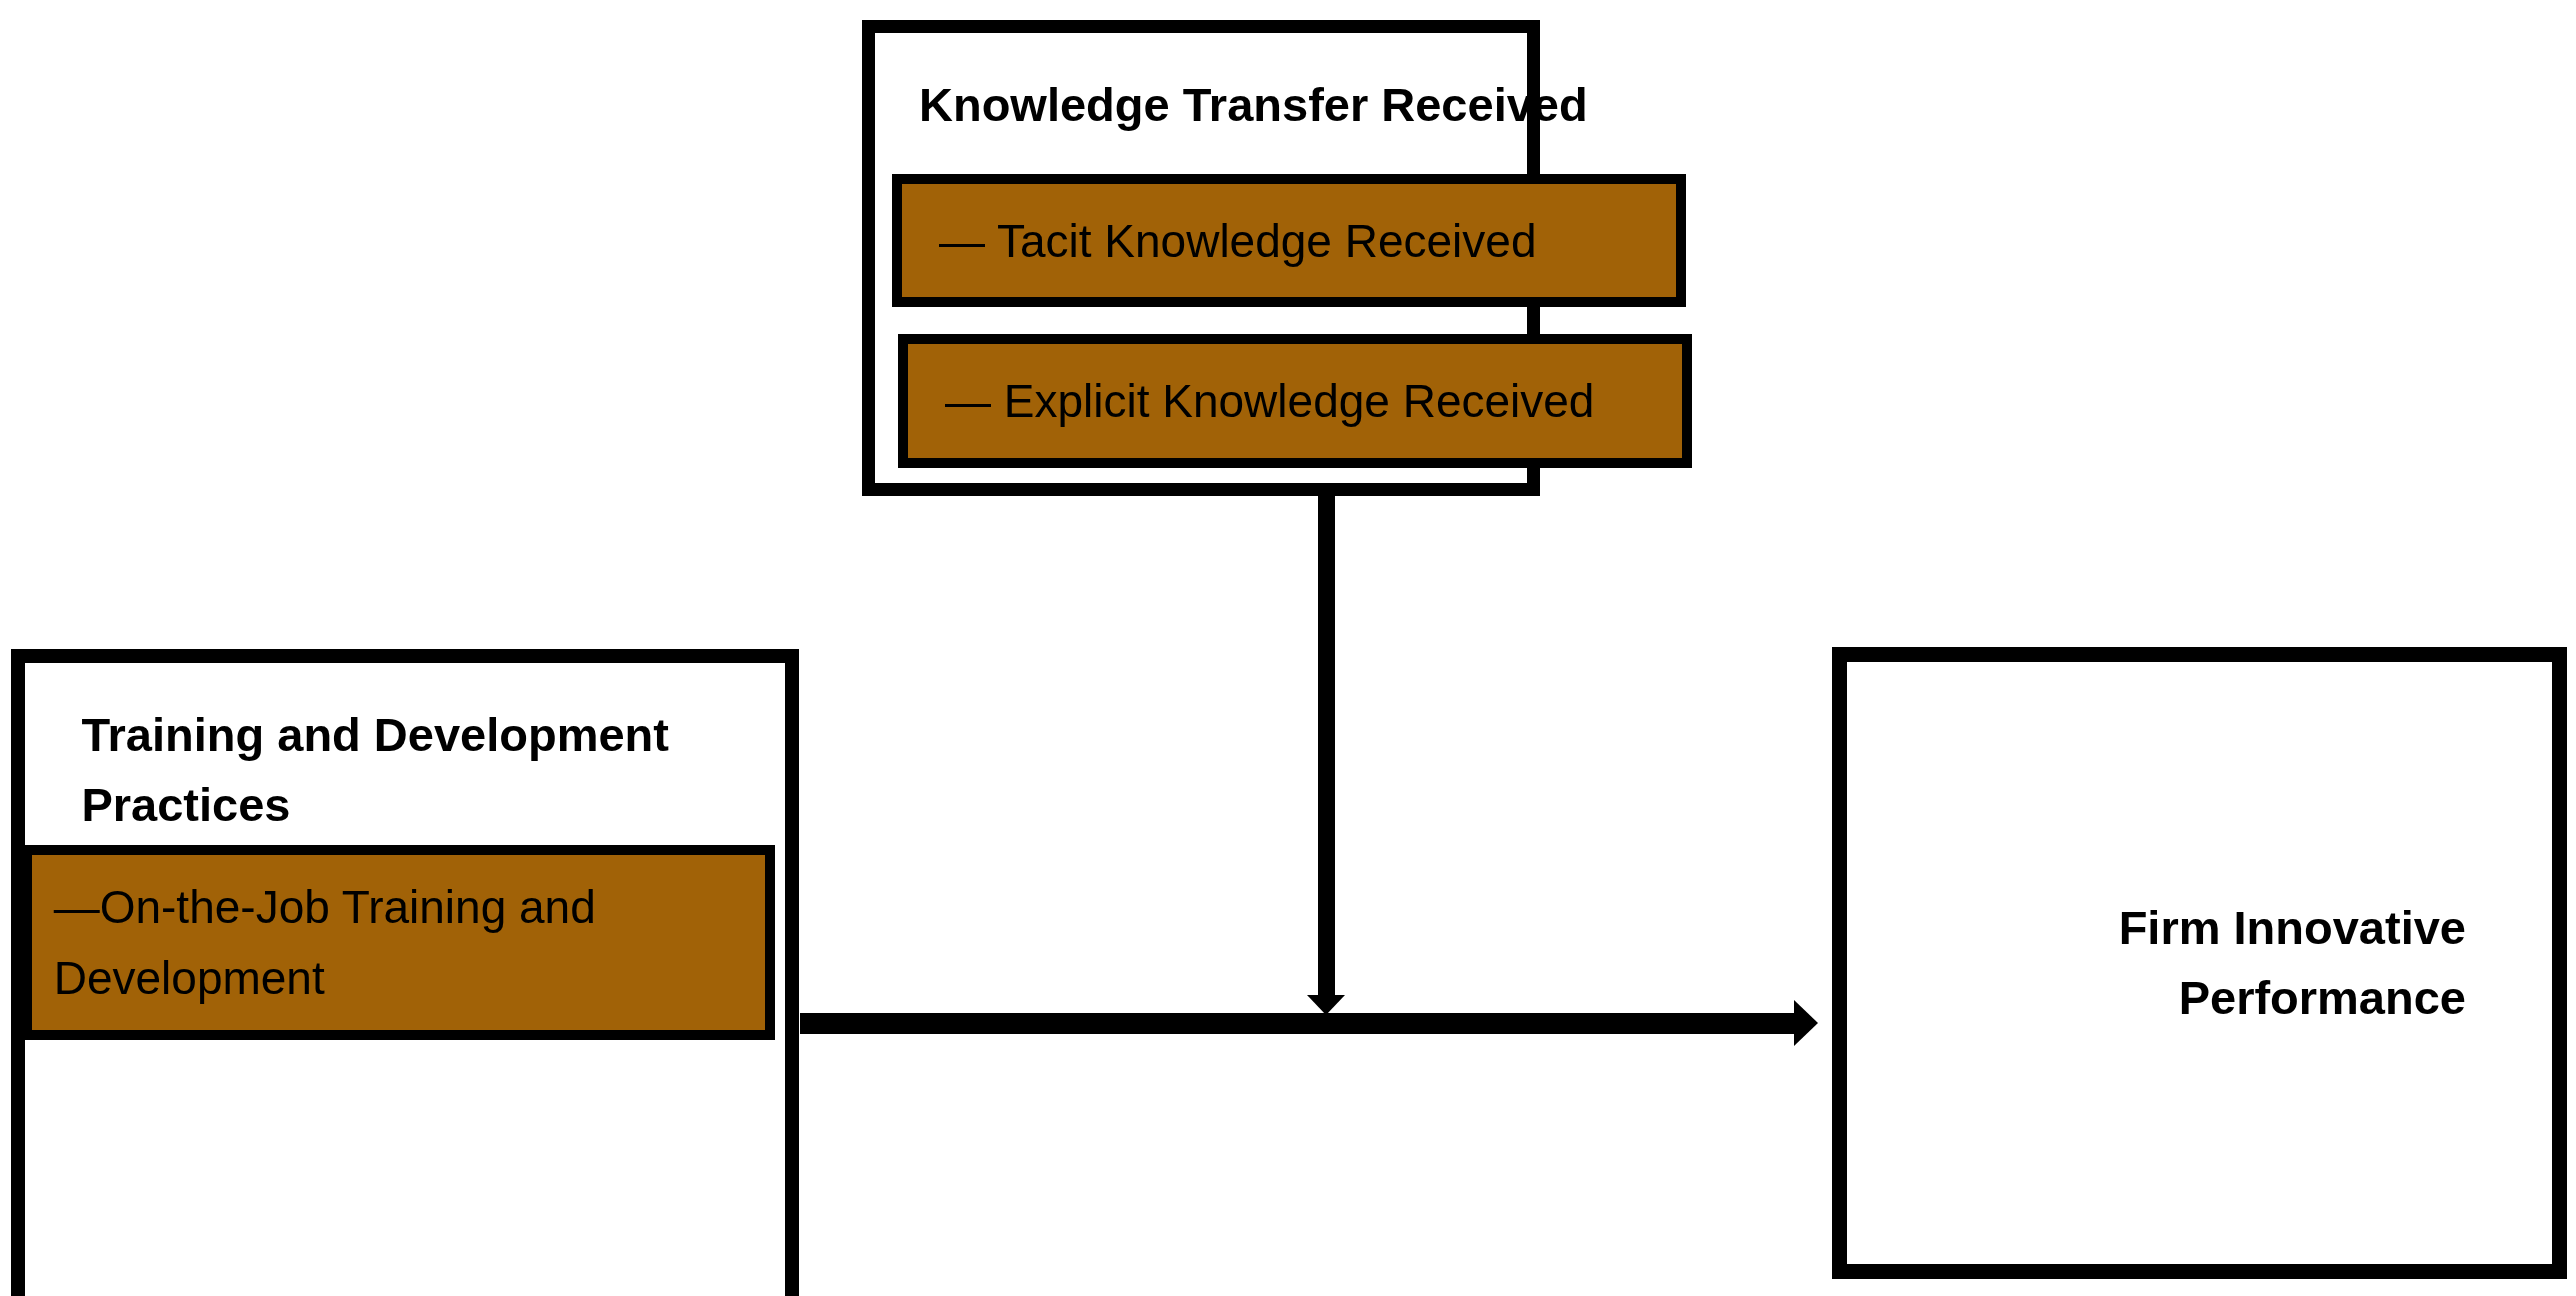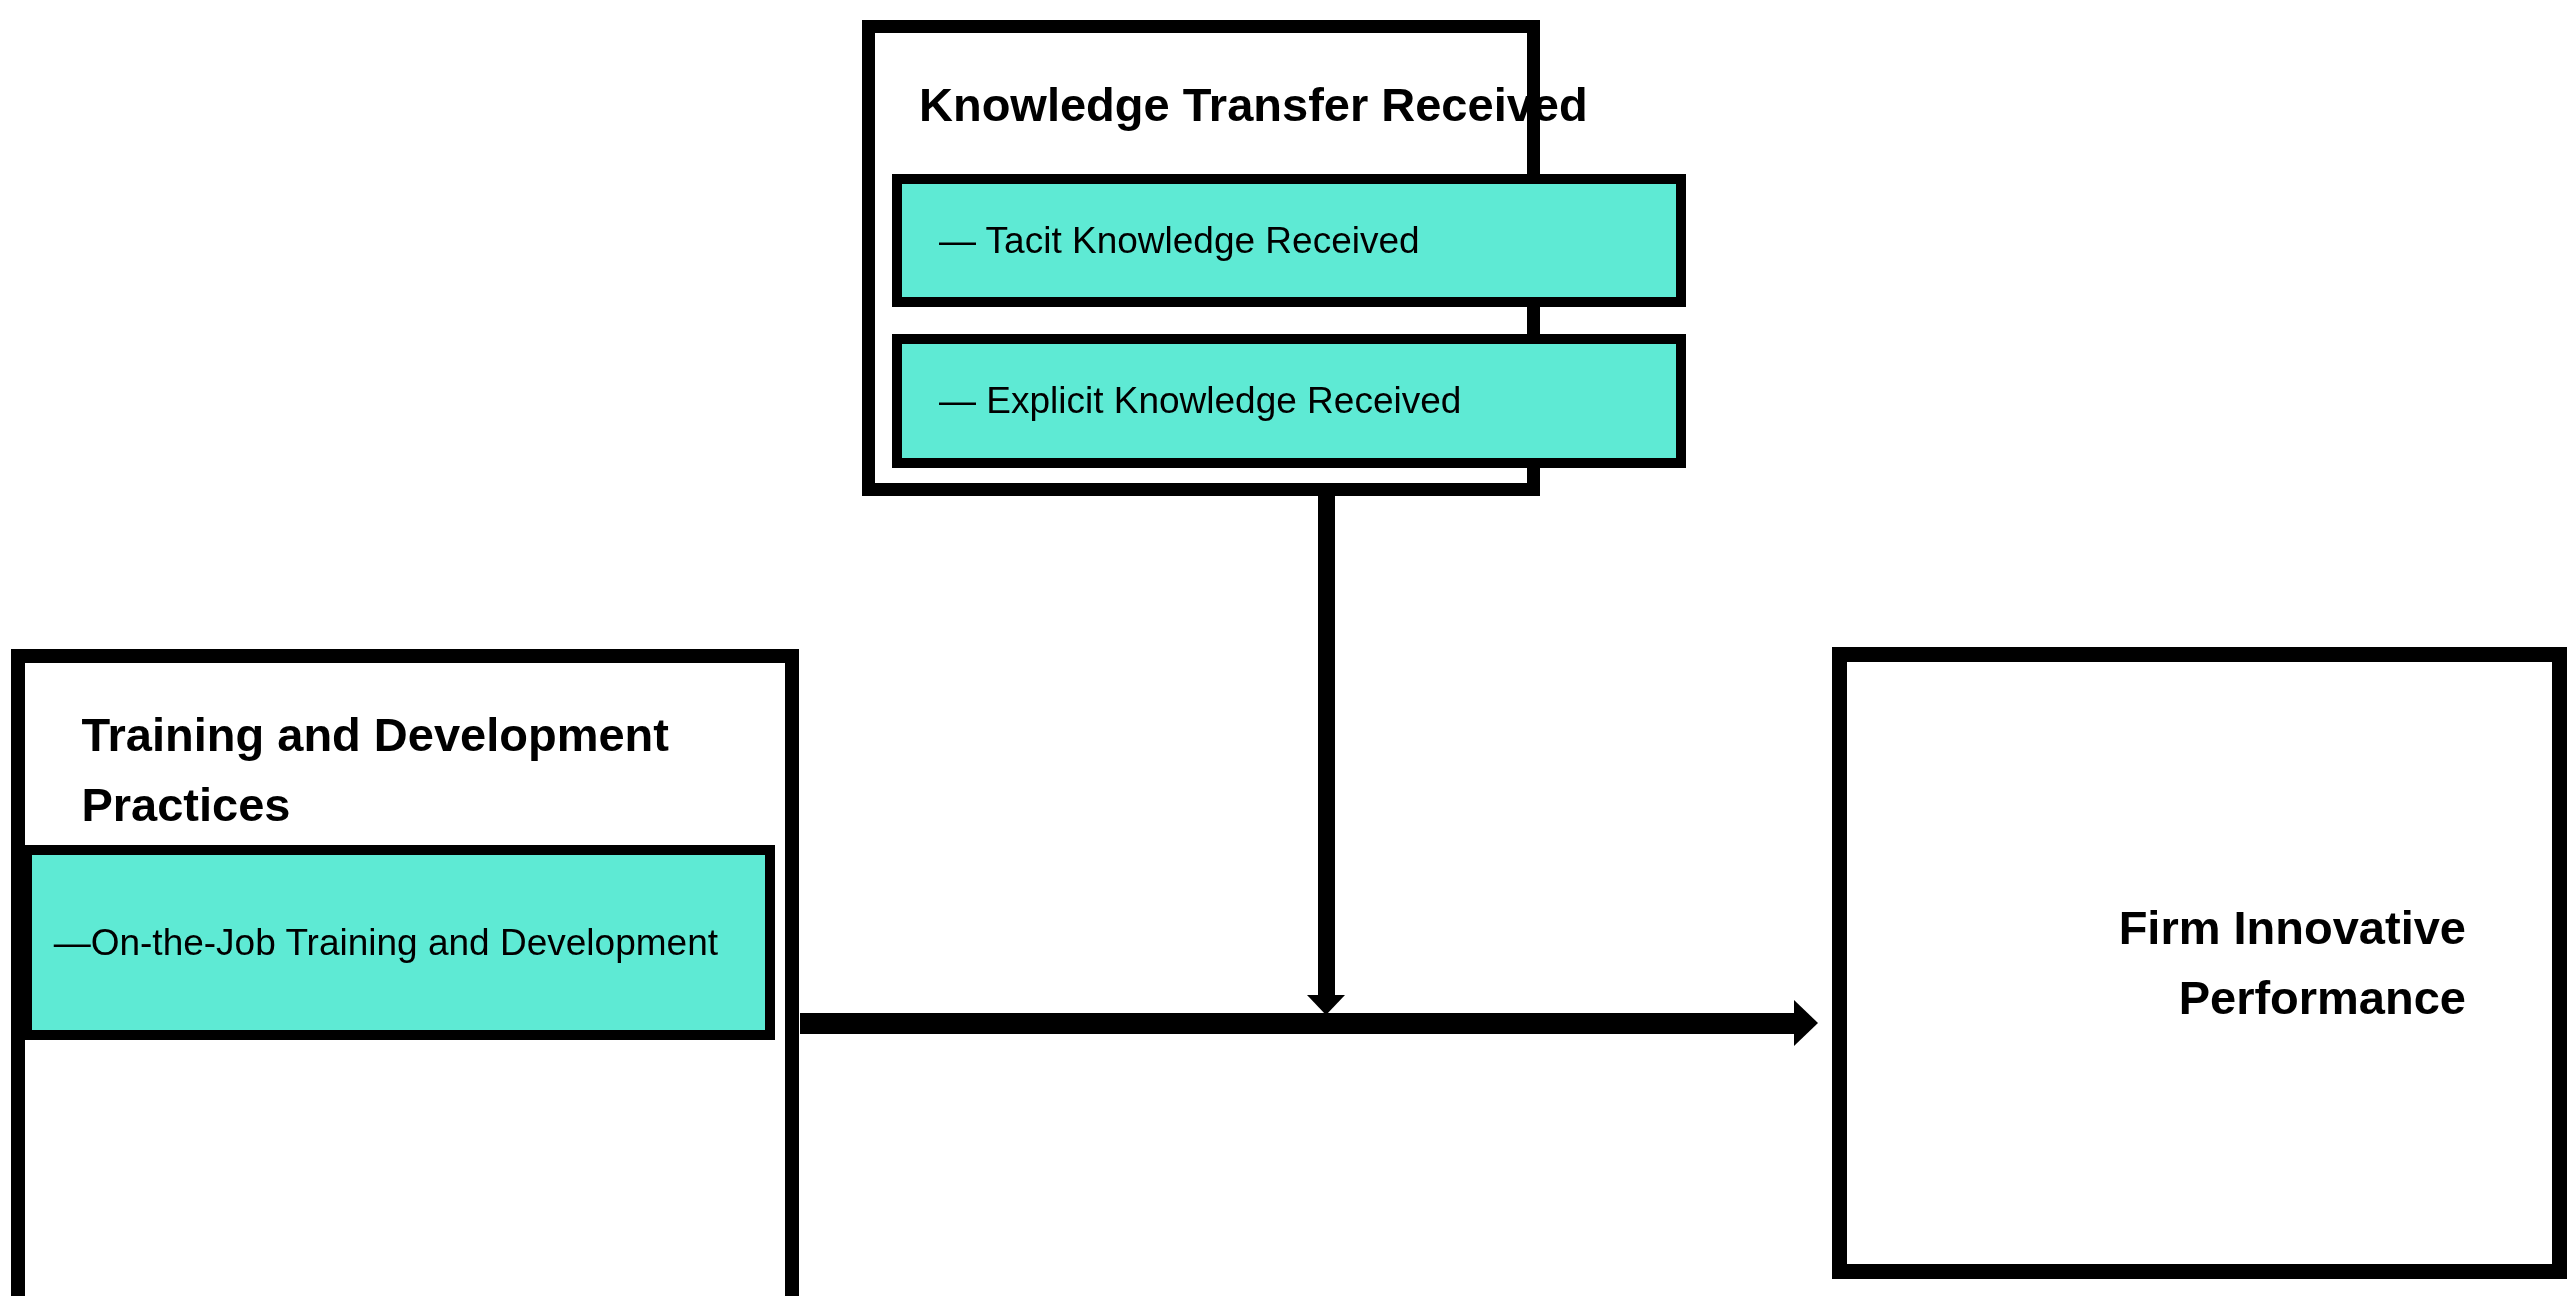--- a/index.html
+++ b/index.html
@@ -30,36 +30,36 @@
   .box-moderator .box-title {
     position: absolute;
     left: 44px; top: 37px;
     font-size: 47px;
     font-weight: bold;
     line-height: 70px;
     white-space: nowrap;
   }
   .sub-box {
     position: absolute;
-    background: #5eead4;
+    background: #a16207;
     border: 10px solid #000000;
     box-sizing: border-box;
     display: flex;
     align-items: center;
-    font-size: 37px;
+    font-size: 46px;
     font-weight: normal;
   }
   .sub-box .sub-label { white-space: nowrap; }
   .box-moderator .sub-tacit {
     left: 17px; top: 141px;     
     width: 794px; height: 133px;
     padding-left: 37px;
   }
   .box-moderator .sub-explicit {
-    left: 17px; top: 301px;
+    left: 23px; top: 301px;
     width: 794px; height: 134px;
     padding-left: 37px;
   }
   
   .box-independent {
     left: 11.4px; top: 649px;
     width: 788px; height: 820px;
     border-width: 14.5px;
   }
   .box-independent .box-title {

